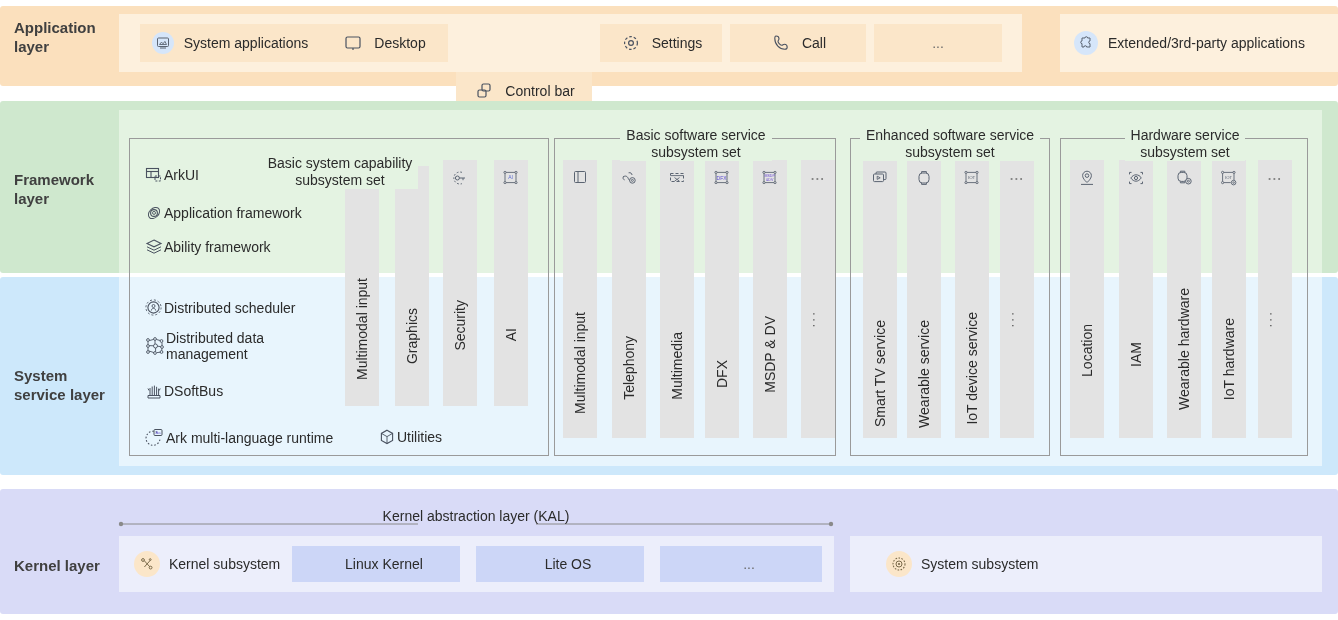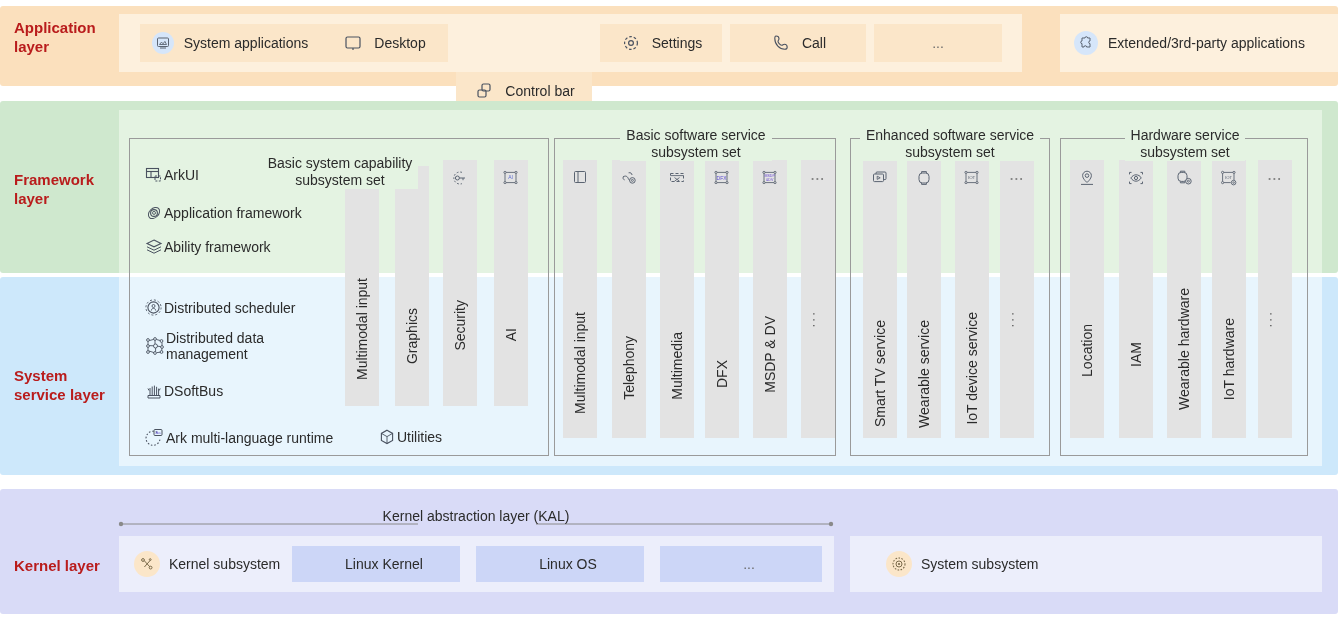--- a/index.html
+++ b/index.html
@@ -9,21 +9,21 @@
     font-family:"Liberation Sans", sans-serif;
     color:#2b2b2b;
     overflow:hidden;
   }
   #root{ position:relative; width:1338px; height:620px; }
   .layer-label{
     position:absolute;
     font-weight:bold;
     font-size:15px;
     line-height:19px;
-    color:#b91c1c;
+    color:#404040;
     z-index:6;
   }
 
   
   #app-band{
     position:absolute; left:0; top:6px; width:1338px; height:80px;
     background:#fbe0bd;
     border-radius:3px;
   }
   #app-inner{
@@ -620,21 +620,21 @@
           </g>
         </svg>
     </span>
     <span>Kernel subsystem</span>
   </div>
 
   <div class="kn-chip" style="left:292px; width:168px;">
     <span>Linux Kernel</span>
   </div>
   <div class="kn-chip" style="left:476px; width:168px;">
-    <span>Linux OS</span>
+    <span>Lite OS</span>
   </div>
   <div class="kn-chip" style="left:660px; width:162px;">
     <span style="color:#6a6a6a;">...</span>
   </div>
 
   <div class="kn-tag" style="left:886px; width:166px;">
     <span class="round-icon">
       <svg width="18" height="18" viewBox="0 0 18 18">
           <circle cx="9" cy="9" r="6" fill="none" stroke="#7a6a4a" stroke-width="1.1" stroke-dasharray="1.6 1.4"></circle>
           <circle cx="9" cy="9" r="3" fill="none" stroke="#7a6a4a" stroke-width="1"></circle>

